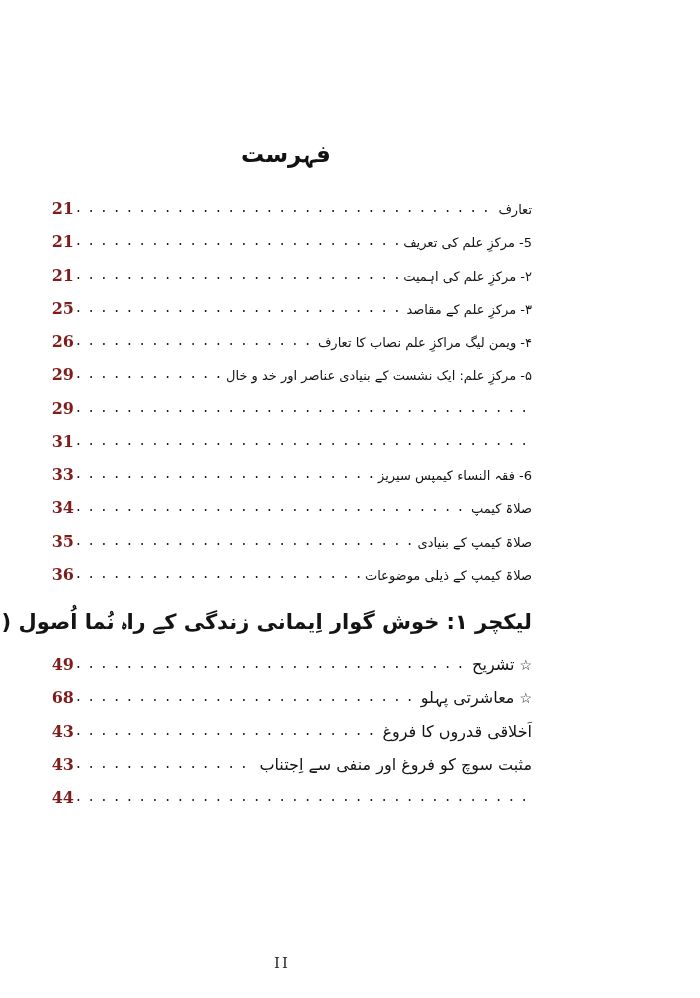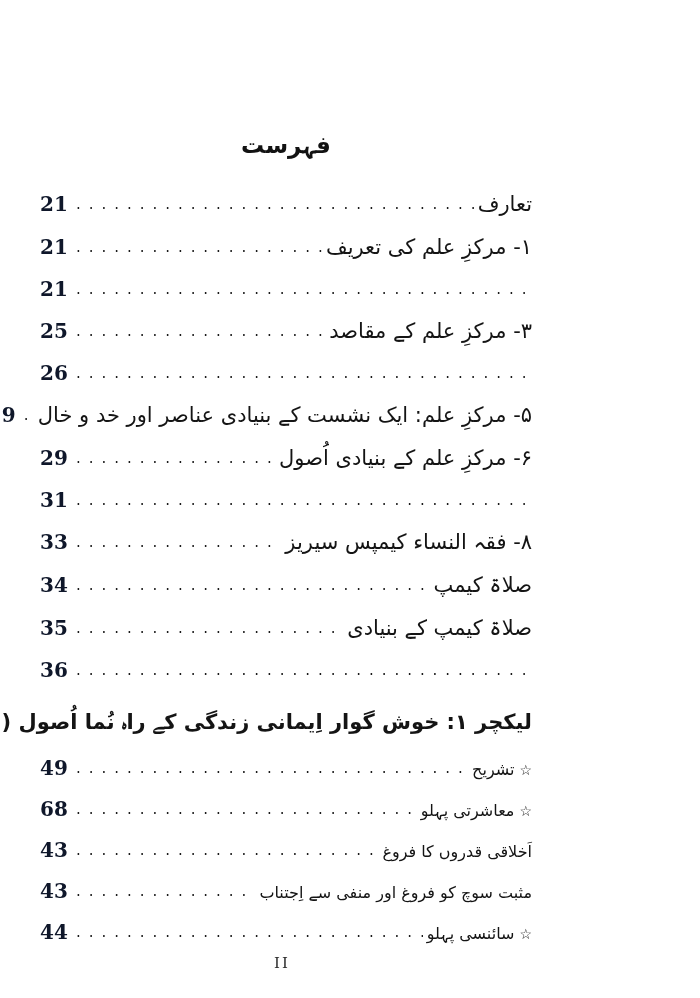--- a/index.html
+++ b/index.html
@@ -14,21 +14,21 @@
     color: #111111;
     overflow: hidden;
     position: relative;
   }
 
   .page {
     position: relative;
     width: 572px;
     height: 998px;
     box-sizing: border-box;
-    padding: 8px 40px;
+    padding: 17px 40px;
   }
 
   .toc-title {
     text-align: center;
     font-family: "DejaVu Sans", sans-serif;
     font-size: 23px;
     font-weight: 600;
     color: #121212;
     margin: 0;
     padding-top: 124px;
@@ -52,21 +52,21 @@
     width: 100%;
     box-sizing: border-box;
     margin-bottom: 2px;
   }
 
   .toc-row .entry-text {
     direction: rtl;
     unicode-bidi: isolate;
     white-space: nowrap;
     font-family: "DejaVu Sans", sans-serif;
-    font-size: 21px;
+    font-size: 13px;
     font-weight: 500;
     color: #141414;
     line-height: 1.95;
     flex: 0 0 auto;
     padding-left: 4px;
   }
 
   .toc-row .leader {
     flex: 1 1 auto;
     min-width: 10px;
@@ -80,24 +80,24 @@
     text-align: left;
     position: relative;
     top: -2px;
   }
 
   .toc-row .page-num {
     flex: 0 0 auto;
     direction: ltr;
     unicode-bidi: isolate;
     font-family: "DejaVu Serif", serif;
-    font-size: 20px;
+    font-size: 16px;
     font-weight: 600;
-    color: #0f172a;
-    text-align: left;
+    color: #7f1d1d;
+    text-align: right;
     min-width: 34px;
     padding-right: 2px;
     line-height: 1.95;
   }
 
   
   .toc-row.lecture .entry-text {
     font-size: 21px;
     font-weight: 700;
     line-height: 2.2;
@@ -138,67 +138,69 @@
 
   <h1 class="toc-title">فہرست</h1>
 
   <ul class="toc-list" id="toc-list">
       <li class="toc-row ">
         <span class="entry-text"><span>تعارف</span></span>
         <span class="leader">. . . . . . . . . . . . . . . . . . . . . . . . . . . . . . . . . . . . . . . . . . . . . . . . . . . . . . . . . . . . . . . . . . . . . . . . . . . . . . . . . . . . . . . . . . . . . . . . . . . . . . . . . . . . . . . . . . . . . . . </span>
         <span class="page-num">21</span>
       </li>
       <li class="toc-row ">
-        <span class="entry-text"><span>۱- مرکزِ علم کی تعریف</span></span>
+        <span class="entry-text"><span>5- مرکزِ علم کی تعریف</span></span>
         <span class="leader">. . . . . . . . . . . . . . . . . . . . . . . . . . . . . . . . . . . . . . . . . . . . . . . . . . . . . . . . . . . . . . . . . . . . . . . . . . . . . . . . . . . . . . . . . . . . . . . . . . . . . . . . . . . . . . . . . . . . . . . </span>
         <span class="page-num">21</span>
       </li>
       <li class="toc-row ">
+        <span class="entry-text"><span>۲- مرکزِ علم کی اہمیت</span></span>
         <span class="leader">. . . . . . . . . . . . . . . . . . . . . . . . . . . . . . . . . . . . . . . . . . . . . . . . . . . . . . . . . . . . . . . . . . . . . . . . . . . . . . . . . . . . . . . . . . . . . . . . . . . . . . . . . . . . . . . . . . . . . . . </span>
         <span class="page-num">21</span>
       </li>
       <li class="toc-row ">
         <span class="entry-text"><span>۳- مرکزِ علم کے مقاصد</span></span>
         <span class="leader">. . . . . . . . . . . . . . . . . . . . . . . . . . . . . . . . . . . . . . . . . . . . . . . . . . . . . . . . . . . . . . . . . . . . . . . . . . . . . . . . . . . . . . . . . . . . . . . . . . . . . . . . . . . . . . . . . . . . . . . </span>
         <span class="page-num">25</span>
       </li>
       <li class="toc-row ">
+        <span class="entry-text"><span>۴- ویمن لیگ مراکزِ علم نصاب کا تعارف</span></span>
         <span class="leader">. . . . . . . . . . . . . . . . . . . . . . . . . . . . . . . . . . . . . . . . . . . . . . . . . . . . . . . . . . . . . . . . . . . . . . . . . . . . . . . . . . . . . . . . . . . . . . . . . . . . . . . . . . . . . . . . . . . . . . . </span>
         <span class="page-num">26</span>
       </li>
       <li class="toc-row ">
         <span class="entry-text"><span>۵- مرکزِ علم: ایک نشست کے بنیادی عناصر اور خد و خال</span></span>
         <span class="leader">. . . . . . . . . . . . . . . . . . . . . . . . . . . . . . . . . . . . . . . . . . . . . . . . . . . . . . . . . . . . . . . . . . . . . . . . . . . . . . . . . . . . . . . . . . . . . . . . . . . . . . . . . . . . . . . . . . . . . . . </span>
         <span class="page-num">29</span>
       </li>
       <li class="toc-row ">
-        <span class="entry-text"><span>۶- مرکزِ علم کے بنیادی اُصول</span></span>
         <span class="leader">. . . . . . . . . . . . . . . . . . . . . . . . . . . . . . . . . . . . . . . . . . . . . . . . . . . . . . . . . . . . . . . . . . . . . . . . . . . . . . . . . . . . . . . . . . . . . . . . . . . . . . . . . . . . . . . . . . . . . . . </span>
         <span class="page-num">29</span>
       </li>
       <li class="toc-row ">
         <span class="leader">. . . . . . . . . . . . . . . . . . . . . . . . . . . . . . . . . . . . . . . . . . . . . . . . . . . . . . . . . . . . . . . . . . . . . . . . . . . . . . . . . . . . . . . . . . . . . . . . . . . . . . . . . . . . . . . . . . . . . . . </span>
         <span class="page-num">31</span>
       </li>
       <li class="toc-row ">
-        <span class="entry-text"><span>۸- فقہ النساء کیمپس سیریز</span></span>
+        <span class="entry-text"><span>6- فقہ النساء کیمپس سیریز</span></span>
         <span class="leader">. . . . . . . . . . . . . . . . . . . . . . . . . . . . . . . . . . . . . . . . . . . . . . . . . . . . . . . . . . . . . . . . . . . . . . . . . . . . . . . . . . . . . . . . . . . . . . . . . . . . . . . . . . . . . . . . . . . . . . . </span>
         <span class="page-num">33</span>
       </li>
       <li class="toc-row ">
         <span class="entry-text"><span>صلاۃ کیمپ</span></span>
         <span class="leader">. . . . . . . . . . . . . . . . . . . . . . . . . . . . . . . . . . . . . . . . . . . . . . . . . . . . . . . . . . . . . . . . . . . . . . . . . . . . . . . . . . . . . . . . . . . . . . . . . . . . . . . . . . . . . . . . . . . . . . . </span>
         <span class="page-num">34</span>
       </li>
       <li class="toc-row ">
         <span class="entry-text"><span>صلاۃ کیمپ کے بنیادی</span></span>
         <span class="leader">. . . . . . . . . . . . . . . . . . . . . . . . . . . . . . . . . . . . . . . . . . . . . . . . . . . . . . . . . . . . . . . . . . . . . . . . . . . . . . . . . . . . . . . . . . . . . . . . . . . . . . . . . . . . . . . . . . . . . . . </span>
         <span class="page-num">35</span>
       </li>
       <li class="toc-row ">
+        <span class="entry-text"><span>صلاۃ کیمپ کے ذیلی موضوعات</span></span>
         <span class="leader">. . . . . . . . . . . . . . . . . . . . . . . . . . . . . . . . . . . . . . . . . . . . . . . . . . . . . . . . . . . . . . . . . . . . . . . . . . . . . . . . . . . . . . . . . . . . . . . . . . . . . . . . . . . . . . . . . . . . . . . </span>
         <span class="page-num">36</span>
       </li>
       <li class="toc-row lecture">
         <span class="entry-text"><span>لیکچر ۱: خوش گوار اِیمانی زندگی کے راہ نُما اُصول (فروغِ اَحادیث نبوی ﷺ)</span></span>
       </li>
       <li class="toc-row starred">
         <span class="entry-text"><span class="star-glyph">☆</span><span>تشریح</span></span>
         <span class="leader">. . . . . . . . . . . . . . . . . . . . . . . . . . . . . . . . . . . . . . . . . . . . . . . . . . . . . . . . . . . . . . . . . . . . . . . . . . . . . . . . . . . . . . . . . . . . . . . . . . . . . . . . . . . . . . . . . . . . . . . </span>
         <span class="page-num">49</span>
@@ -212,21 +214,20 @@
         <span class="entry-text"><span>اَخلاقی قدروں کا فروغ</span></span>
         <span class="leader">. . . . . . . . . . . . . . . . . . . . . . . . . . . . . . . . . . . . . . . . . . . . . . . . . . . . . . . . . . . . . . . . . . . . . . . . . . . . . . . . . . . . . . . . . . . . . . . . . . . . . . . . . . . . . . . . . . . . . . . </span>
         <span class="page-num">43</span>
       </li>
       <li class="toc-row starred">
         <span class="entry-text"><span>مثبت سوچ کو فروغ اور منفی سے اِجتناب</span></span>
         <span class="leader">. . . . . . . . . . . . . . . . . . . . . . . . . . . . . . . . . . . . . . . . . . . . . . . . . . . . . . . . . . . . . . . . . . . . . . . . . . . . . . . . . . . . . . . . . . . . . . . . . . . . . . . . . . . . . . . . . . . . . . . </span>
         <span class="page-num">43</span>
       </li>
       <li class="toc-row starred">
-        <span class="entry-text"><span class="star-glyph">☆</span><span>سائنسی پہلو</span></span>
         <span class="leader">. . . . . . . . . . . . . . . . . . . . . . . . . . . . . . . . . . . . . . . . . . . . . . . . . . . . . . . . . . . . . . . . . . . . . . . . . . . . . . . . . . . . . . . . . . . . . . . . . . . . . . . . . . . . . . . . . . . . . . . </span>
         <span class="page-num">44</span>
       </li>
     </ul>
 
   <div class="footer-page">II</div>
 
 </div>
 
 </body></html>

